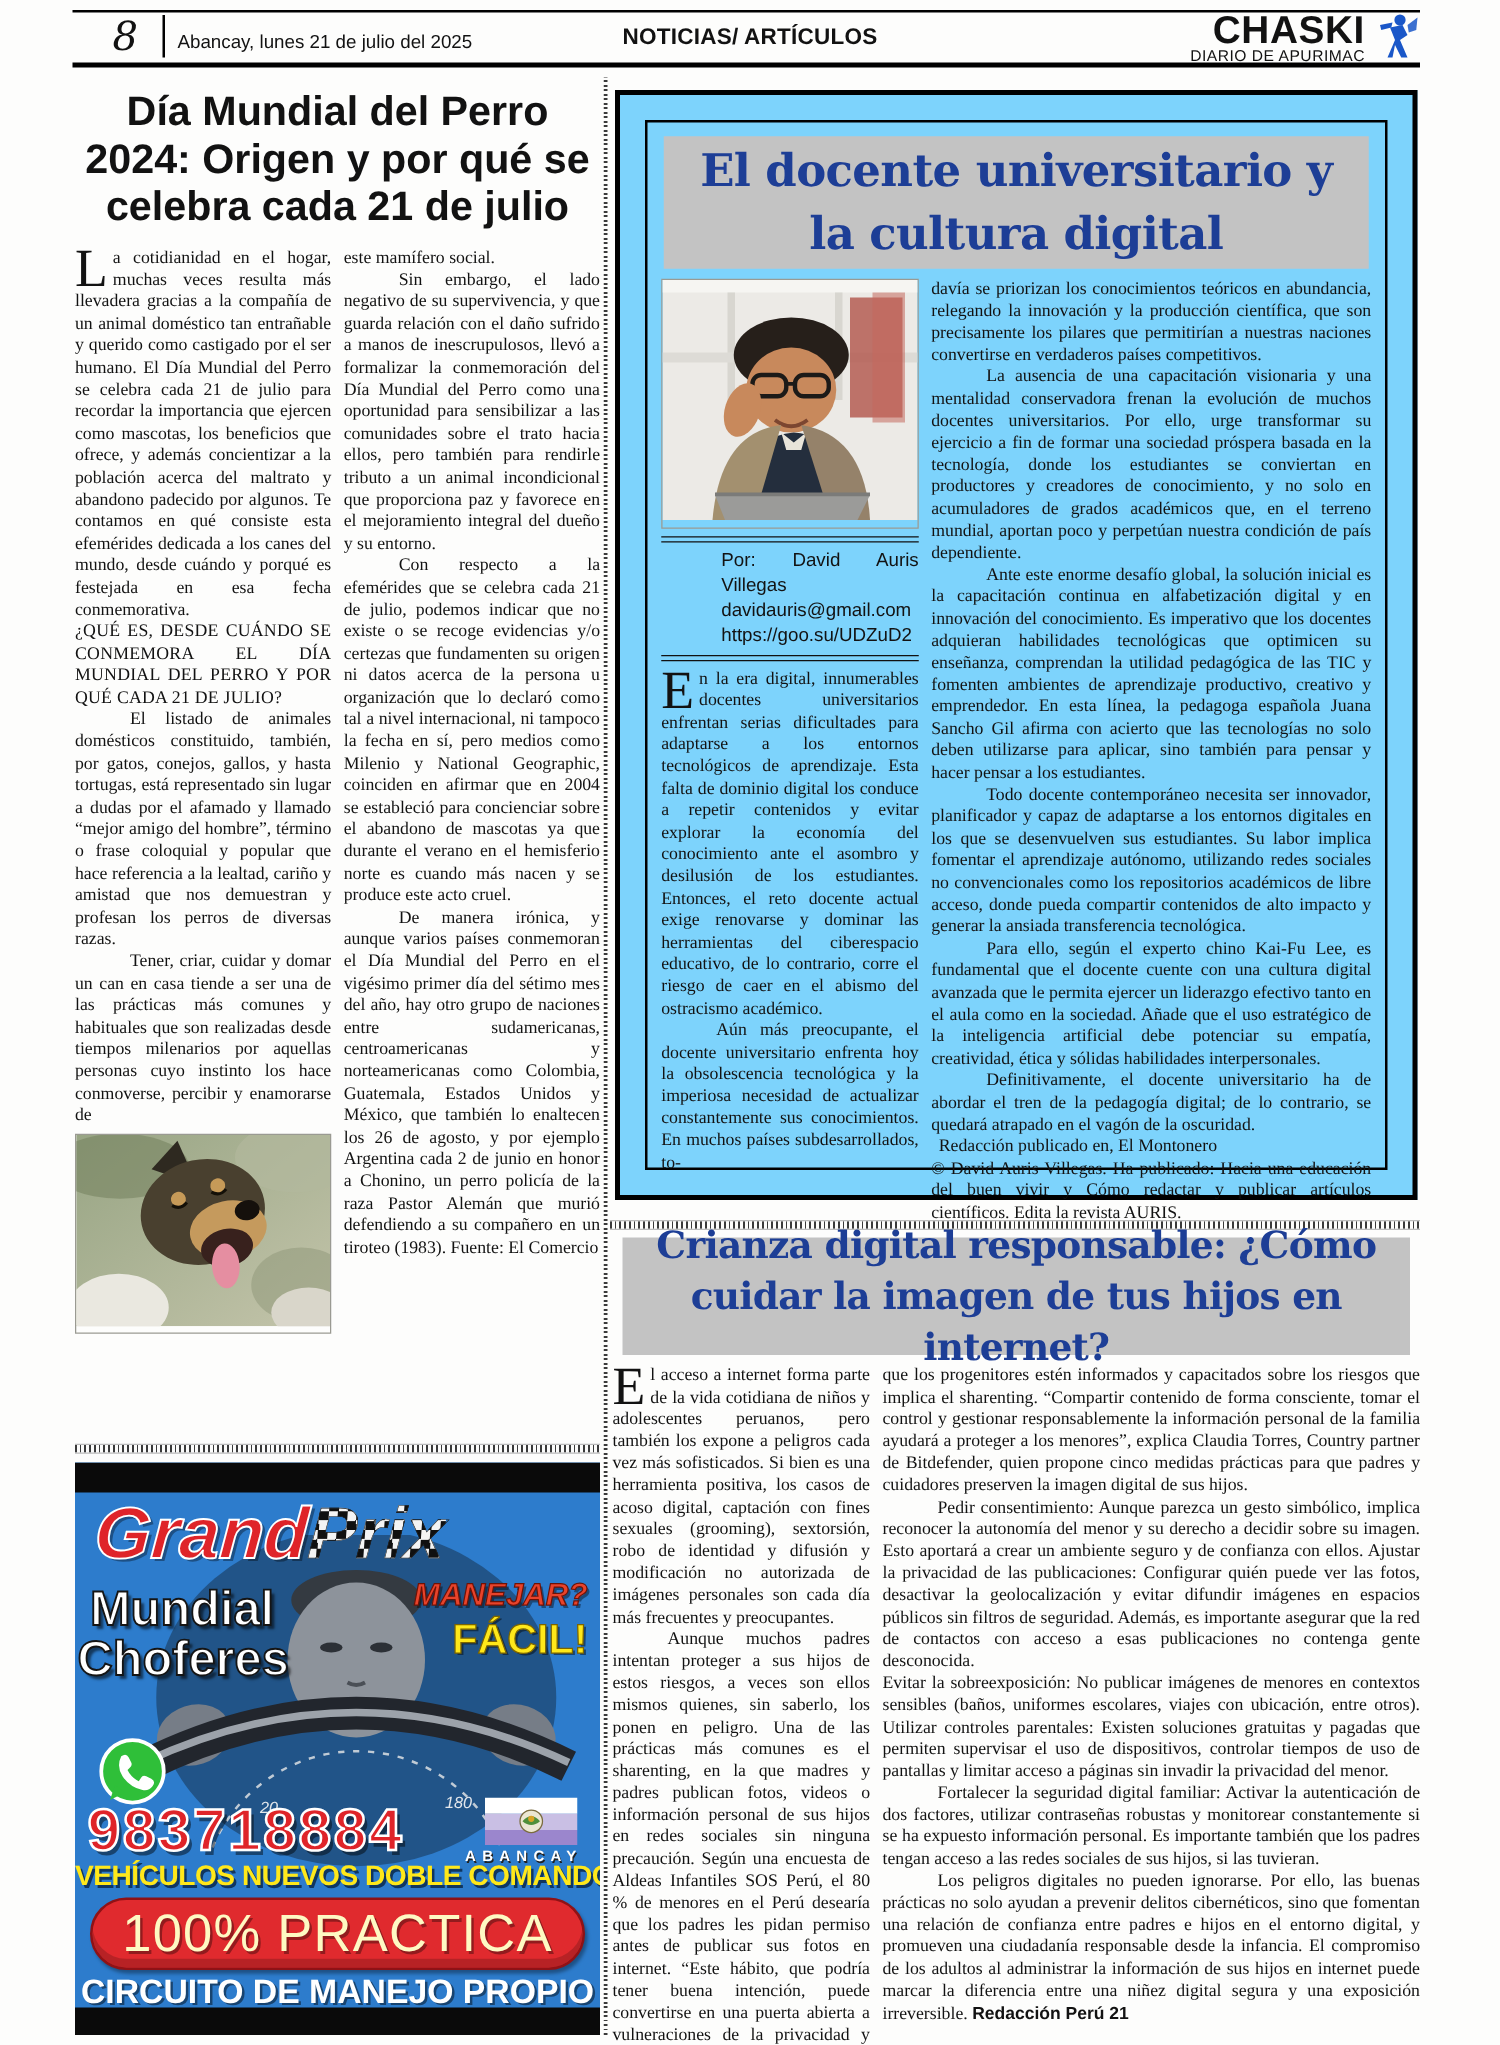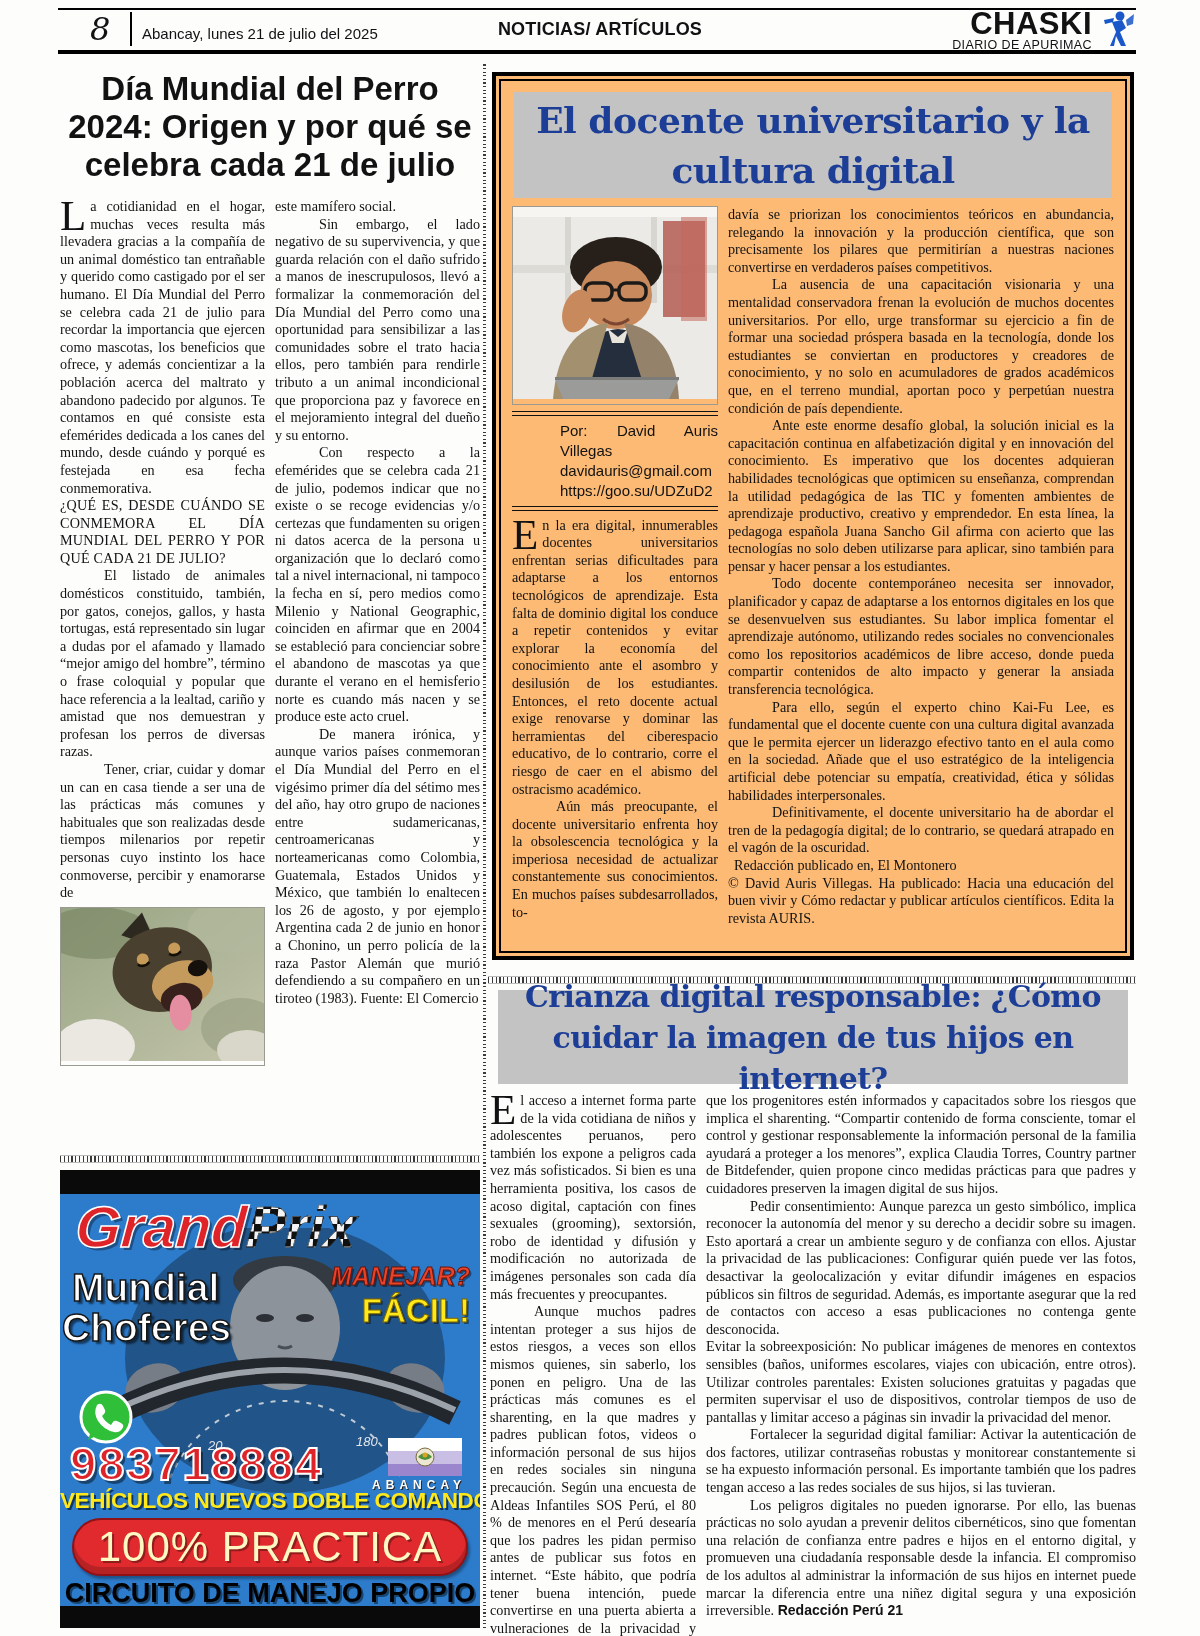--- a/index.html
+++ b/index.html
@@ -22,21 +22,21 @@
   .bodytxt p{margin:0;}
   .ind{text-indent:44px;}
   .dc{float:left;font-size:43px;line-height:33px;padding:1px 4px 0 0;font-family:"Liberation Serif",serif;}
   .caps{letter-spacing:.2px;}
   
   .dog-title{font-family:"Liberation Sans",sans-serif;font-weight:bold;font-size:33px;line-height:38px;text-align:center;}
   .cols{display:flex;gap:10px;}
   .colN{width:205px;}
   .photoframe{border:1px solid #9a9a92;}
   
-  .frame{border:4px solid #000;padding:3px;background:#fdba74;}
+  .frame{border:4px solid #000;padding:20px;background:#7dd3fc;}
   .frame-inner{border:2px solid #000;height:100%;box-sizing:border-box;padding:9px 11px 0 11px;}
   .gtitle{background:var(--title_gray,#c3c3c3);color:var(--headline_blue,#1d3e96);
           font-family:"DejaVu Serif",serif;font-weight:bold;text-align:center;
           display:flex;align-items:center;justify-content:center;}
   .doc-title{font-size:36px;line-height:50px;letter-spacing:-.5px;}
   .cri-title{font-size:30px;line-height:41px;letter-spacing:-.6px;}
   .byline{font-family:"Liberation Sans",sans-serif;font-size:15px;line-height:20px;margin-left:48px;}
   .rule2{height:3px;border-top:1.5px solid #111;border-bottom:1.5px solid #111;}
   .sig{font-family:"Liberation Sans",sans-serif;font-weight:bold;font-size:14px;}
   
@@ -56,21 +56,21 @@
   .adphone{font-family:"Liberation Sans",sans-serif;font-weight:bold;font-size:47px;letter-spacing:2px;
            color:var(--ad_red,#df2429);-webkit-text-stroke:2px #fff;text-shadow:3px 4px 0 rgba(0,0,0,.45);}
   .adcity{font-family:"Liberation Sans",sans-serif;font-weight:bold;font-size:12px;letter-spacing:5px;color:#fff;
           text-shadow:1px 1px 0 #222;}
   .adfeat1{font-family:"Liberation Sans",sans-serif;font-weight:bold;font-size:22.5px;color:var(--ad_yellow,#ffe81a);
            text-align:center;letter-spacing:-.4px;text-shadow:2px 2px 0 #10365f;white-space:nowrap;}
   .adpill{background:#e02a2e;border:2px solid #8f1216;border-radius:30px;display:flex;align-items:center;justify-content:center;
           box-shadow:inset 0 -7px 0 rgba(0,0,0,.18),2px 3px 3px rgba(0,0,0,.35);}
   .adpill span{font-family:"Liberation Sans",sans-serif;font-weight:normal;font-size:42px;color:#fef9c3;
                text-shadow:2px 2px 0 rgba(0,0,0,.35);letter-spacing:1px;}
-  .adfeat3{font-family:"Liberation Sans",sans-serif;font-weight:bold;font-size:27px;color:#000000;text-align:center;
+  .adfeat3{font-family:"Liberation Sans",sans-serif;font-weight:bold;font-size:27px;color:#ffffff;text-align:center;
            text-shadow:2px 2px 0 rgba(0,0,0,.45);white-space:nowrap;}
 </style>
 </head>
 <body>
 
 <div class="abs hline" style="left:58px;top:8px;width:1078px;height:2px;"></div>
 <div class="abs pagenum" style="left:90px;top:10px;">8</div>
 <div class="abs hline" style="left:130px;top:12px;width:1.5px;height:34px;"></div>
 <div class="abs hdr-date" style="left:142px;top:25px;text-align:center;">Abancay, lunes 21 de julio del 2025</div>
 <div class="abs hdr-section" style="left:450px;top:19px;width:300px;">NOTICIAS/ ARTÍCULOS</div>
@@ -88,21 +88,21 @@
 </svg>
 <div class="abs hline" style="left:58px;top:50px;width:1078px;height:4px;"></div>
 
 <div class="abs dog-title" style="left:58px;top:70px;width:424px;">Día Mundial del Perro 2024: Origen y por qué se celebra cada 21 de julio</div>
 
 <div class="abs cols bodytxt" style="left:60px;top:198px;width:420px;">
   <div class="colN">
     <p><span class="dc">L</span><span>a cotidianidad en el hogar, muchas veces resulta más llevadera gracias a la compañía de un animal doméstico tan entrañable y querido como castigado por el ser humano. El Día Mundial del Perro se celebra cada 21 de julio para recordar la importancia que ejercen como mascotas, los beneficios que ofrece, y además concientizar a la población acerca del maltrato y abandono padecido por algunos. Te contamos en qué consiste esta efemérides dedicada a los canes del mundo, desde cuándo y porqué es festejada en esa fecha conmemorativa.</span></p>
     <p class="caps">¿QUÉ ES, DESDE CUÁNDO SE CONMEMORA EL DÍA MUNDIAL DEL PERRO Y POR QUÉ CADA 21 DE JULIO?</p>
     <p class="ind">El listado de animales domésticos constituido, también, por gatos, conejos, gallos, y hasta tortugas, está representado sin lugar a dudas por el afamado y llamado “mejor amigo del hombre”, término o frase coloquial y popular que hace referencia a la lealtad, cariño y amistad que nos demuestran y profesan los perros de diversas razas.</p>
-    <p class="ind">Tener, criar, cuidar y domar un can en casa tiende a ser una de las prácticas más comunes y habituales que son realizadas desde tiempos milenarios por repetir personas cuyo instinto los hace conmoverse, percibir y enamorarse de</p>
+    <p class="ind">Tener, criar, cuidar y domar un can en casa tiende a ser una de las prácticas más comunes y habituales que son realizadas desde tiempos milenarios por aquellas personas cuyo instinto los hace conmoverse, percibir y enamorarse de</p>
     <div class="photoframe" style="margin-top:5px;">
       <svg width="203" height="153" viewBox="0 0 203 153">
         <defs>
           <linearGradient id="dgbg" x1="0" y1="0" x2="1" y2="1">
             <stop offset="0" stop-color="#98a584"></stop>
               <stop offset="1" stop-color="#c3c4aa"></stop>
           </linearGradient>
         </defs>
         <rect width="203" height="153" fill="url(#dgbg)"></rect>
         <ellipse cx="35" cy="25" rx="55" ry="26" fill="#73805c" opacity=".55"></ellipse>

